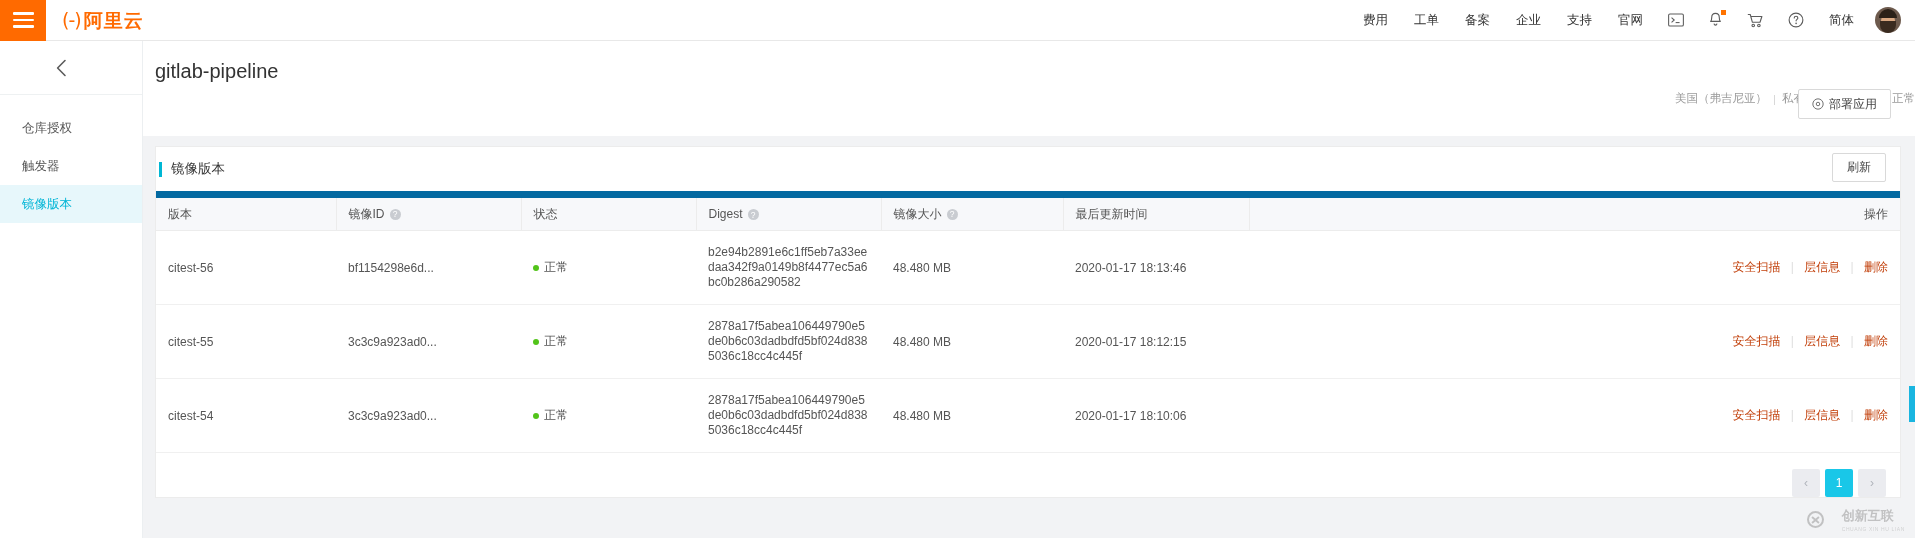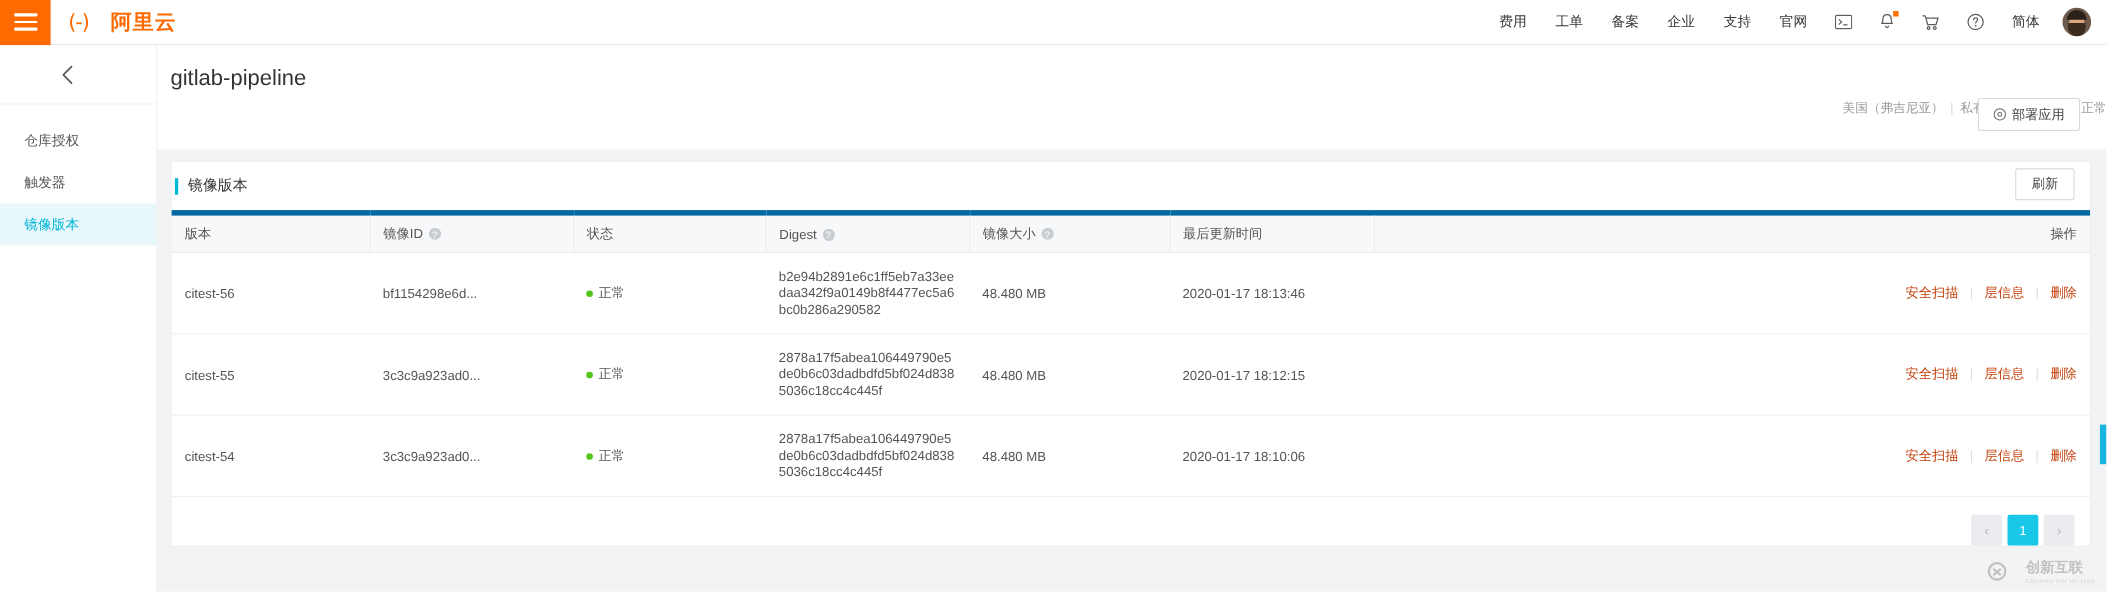--- a/index.html
+++ b/index.html
@@ -43,21 +43,21 @@
   .brand-mark {
     font-size: 19px;
     color: #ff6a00;
     letter-spacing: -1px;
     font-family: "DejaVu Sans", sans-serif;
     line-height: 1;
   }
   .brand-text {
     font-size: 19px;
     color: #ff6a00;
-    margin-left: 20px;
+    margin-left: 3px;
     font-weight: bold;
     letter-spacing: 1px;
     line-height: 1;
   }
 
   .nav-spacer { flex: 1 1 auto; }
 
   .searchbox {
     width: 265px; height: 26px;
     border: 1px solid #e3e3e3;
@@ -249,21 +249,21 @@
     font-size: 12px;
     color: #444;
     display: flex; align-items: center;
     padding: 0 14px;
     cursor: pointer;
   }
 
   table.grid { width: 100%; border-collapse: collapse; table-layout: fixed; }
   table.grid thead th {
     background: #f7f8fa;
-    border-top: 5px solid #0369a1;
+    border-top: 7px solid #0369a1;
     border-bottom: 1px solid #ececec;
     border-right: 1px solid #ececec;
     height: 36px;
     font-size: 12px;
     font-weight: normal;
     color: #555;
     text-align: left;
     padding: 0 12px;
   }
   table.grid thead th:last-child { border-right: none; text-align: right; margin-left: 40px; }

